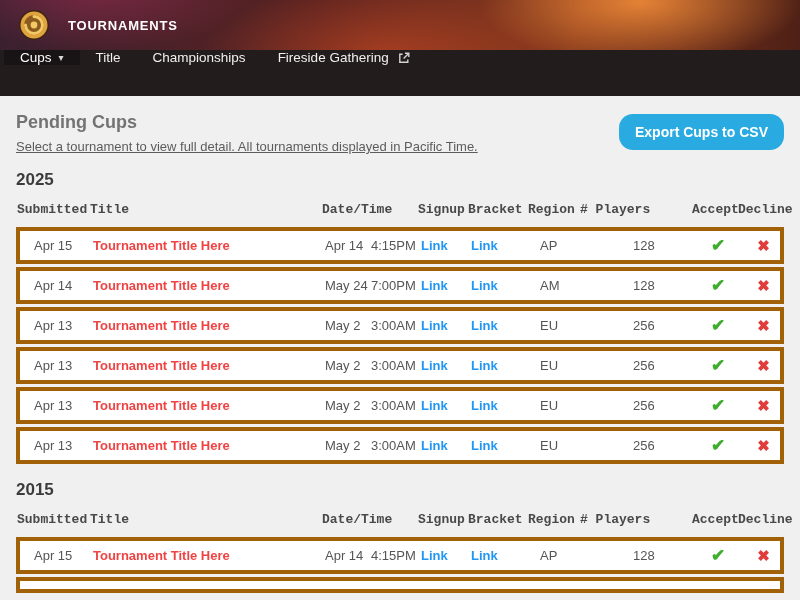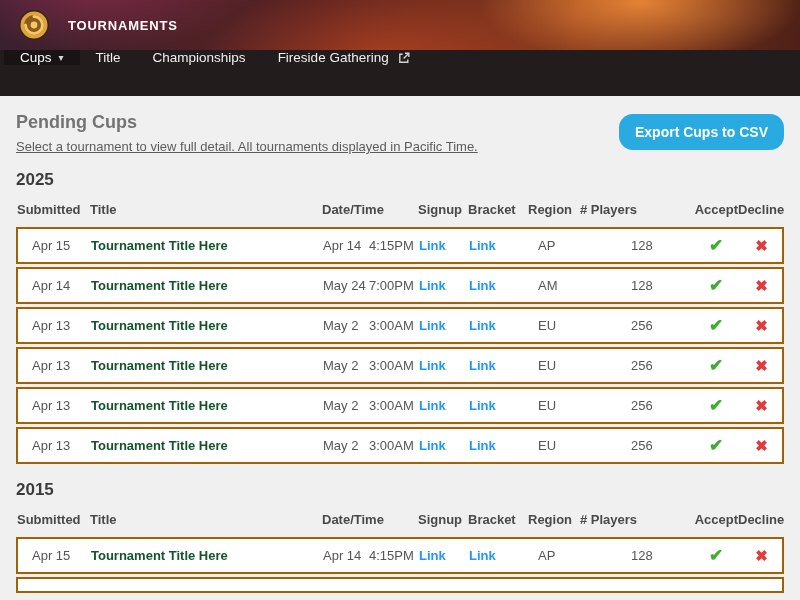--- a/index.html
+++ b/index.html
@@ -38,31 +38,31 @@
     padding: 10px 16px; font-size: 14px; font-weight: bold; margin-top: 8px; cursor: pointer;
     font-family: "Liberation Sans", sans-serif;
   }
 
   
   .year-heading { font-size: 17px; font-weight: bold; color: #3c3c3c; margin-top: 16px; }
   :root { --cols: 73px 232px 96px 50px 60px 52px 112px 46px 45px; }
   .thead {
     display: grid; grid-template-columns: var(--cols);
     font-size: 13px; font-weight: bold; color: #494949;
-    margin-top: 12px; padding: 0 1px 10px;
+    margin-top: 12px; padding: 0 1px 10px; font-family: Liberation Mono, monospace;
   }
   .th-accept, .th-decline { text-align: right; }
   .trow {
     display: grid; grid-template-columns: var(--cols); align-items: center;
-    background: #ffffff; border: 2px solid #a16207; height: 37px; margin-bottom: 3px;
+    background: #ffffff; border: 4px solid #a16207; height: 37px; margin-bottom: 3px;
     font-size: 13px; color: #555; cursor: pointer;
   }
   .trow.partial { height: 16px; margin-bottom: 0; }
   .c-submitted { padding-left: 14px; }
-  .c-title { font-weight: bold; color: #14532d; }
+  .c-title { font-weight: bold; color: #ef4444; }
   .d-date { display: inline-block; width: 46px; }
   .c-region { padding-left: 9px; }
   .c-players { padding-left: 2px; margin-left: 48px; }
   .c-accept, .c-decline { text-align: center; }
   .link { color: var(--link-blue, #2196f3); text-decoration: none; font-weight: bold; cursor: pointer; }
   .check { color: var(--accept-green, #3fae2e); font-size: 17px; font-weight: bold; cursor: pointer; }
   .cross { color: var(--decline-red, #e13c3c); font-size: 15px; font-weight: bold; cursor: pointer; }
 </style>
 </head>
 <body>

